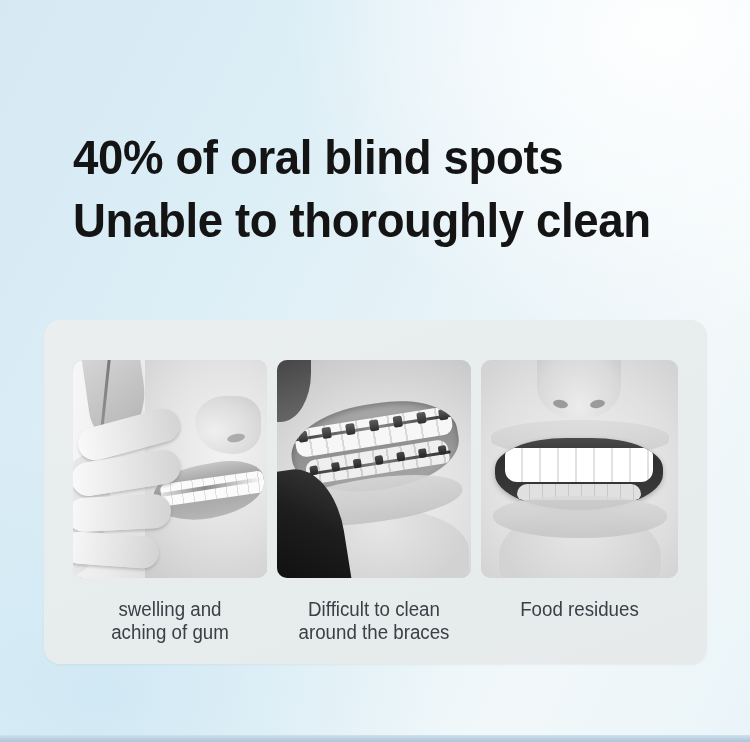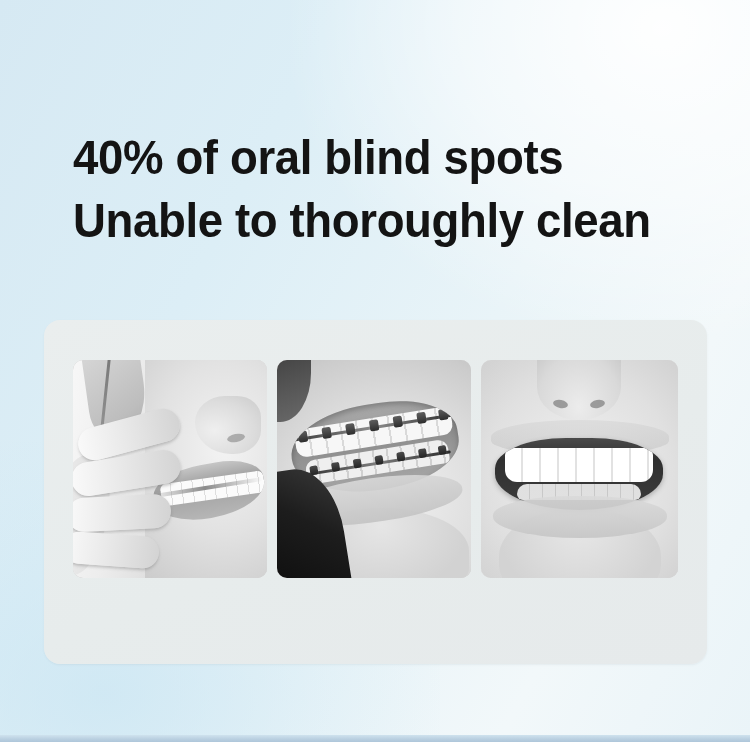--- a/index.html
+++ b/index.html
@@ -376,16 +376,29 @@
       <div class="p3-lip-u"></div>
       <div class="p3-mouth">
         <div class="p3-teeth-u"></div>
         <div class="p3-teeth-l"></div>
       </div>
       <div class="p3-lip-l"></div>
     </div>
 
   </div>
 
+  <div class="caption-row">
+    <div class="caption">
+      <span>swelling and</span><br>
+      <span>aching of gum</span>
+    </div>
+    <div class="caption">
+      <span>Difficult to clean</span><br>
+      <span>around the braces</span>
+    </div>
+    <div class="caption">
+      <span>Food residues</span>
+    </div>
+  </div>
 
 </div>
 
 <div class="bg-bottom-strip"></div>
 
 </body></html>

